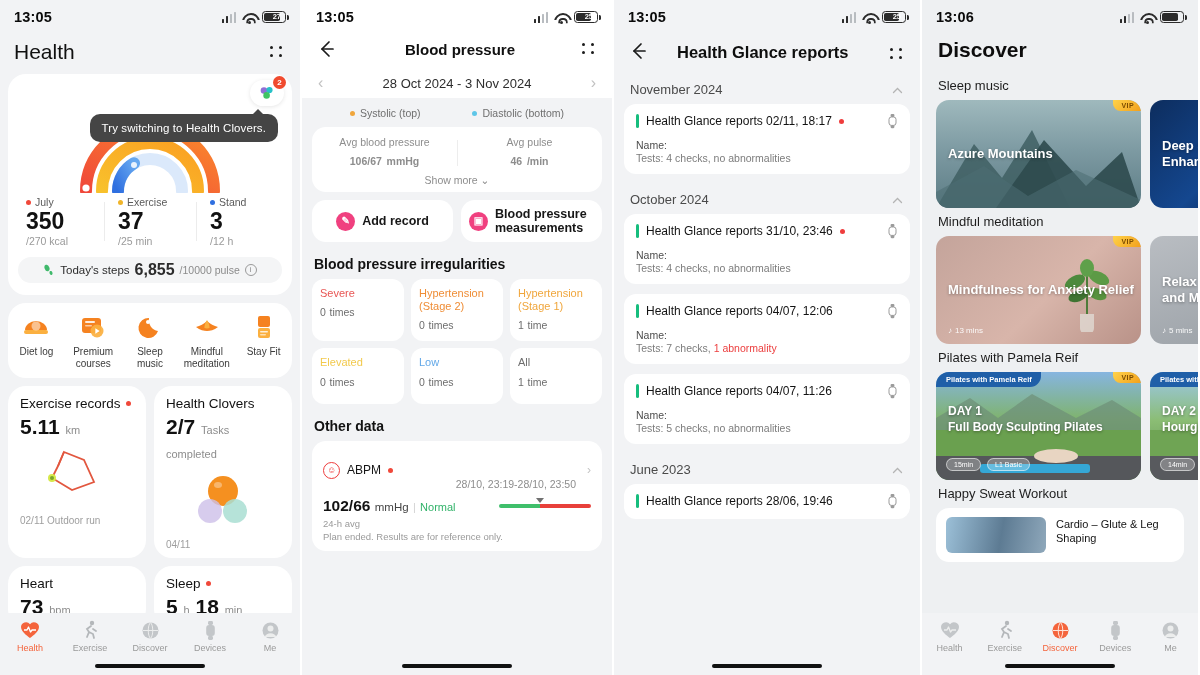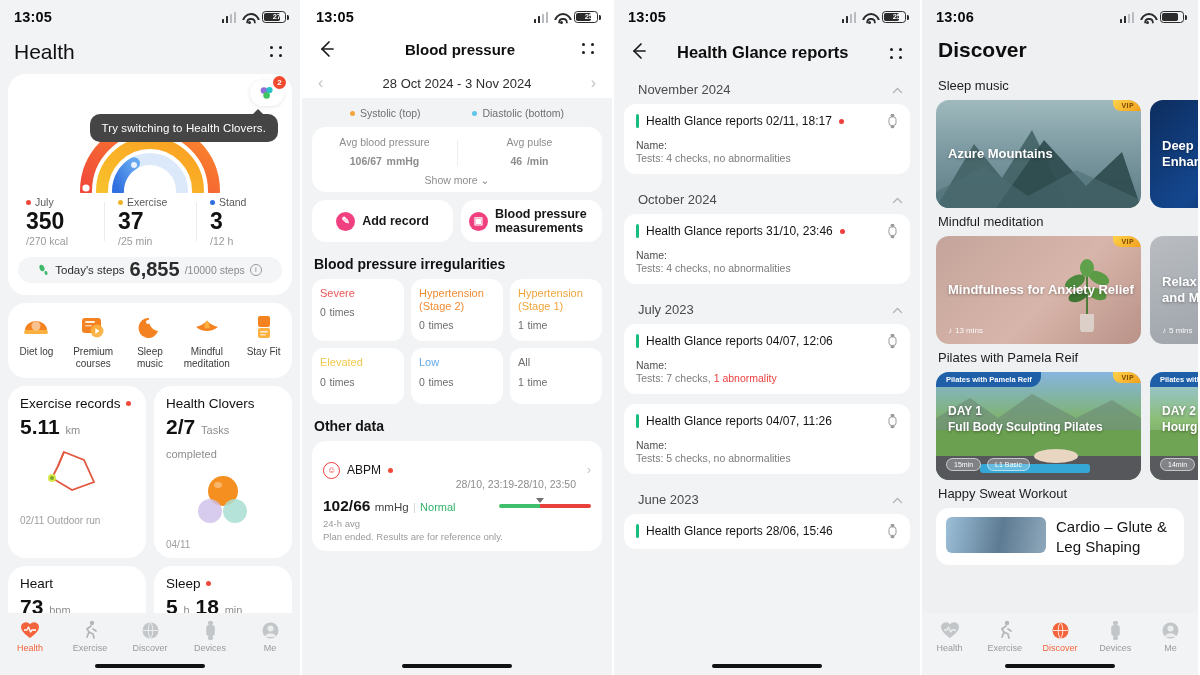--- a/index.html
+++ b/index.html
@@ -67,21 +67,21 @@
   .metric + .metric::before{ content:""; position:absolute; left:0; top:6px; bottom:6px;
      width:1px; background:#ececec; }
   .m-label { font-size:10.5px; color:#5a5a5a; display:flex; align-items:center; gap:4px; }
   .m-dot { width:5px; height:5px; border-radius:50%; display:inline-block; }
   .m-val { font-size:23px; font-weight:bold; color:#111; line-height:1.12; margin-top:1px;}
   .m-sub { font-size:10.5px; color:#9a9a9a; }
 
   .steps { margin:10px 10px 0; background:#f4f5f6; border-radius:14px; height:26px;
      display:flex; align-items:center; justify-content:center; gap:5px;
      font-size:11.5px; color:#2c2c2c; }
-  .steps b { font-size:20px; font-weight:bold; }
+  .steps b { font-size:16px; font-weight:bold; }
   .steps .tiny { color:#8b8b8b; font-size:10.5px; }
   .step-i { width:12px; height:12px; border:1.2px solid #9a9a9a; border-radius:50%;
      font-size:8px; color:#8a8a8a; display:flex; align-items:center; justify-content:center;}
 
   .quick { margin:8px 8px 0; background:#fff; border-radius:18px; padding:8px 0 8px;
      display:flex; }
   .q-item { flex:1; text-align:center; }
   .q-ico { width:32px; height:32px; margin:0 auto 3px; }
   .q-lab { font-size:10px; color:#3b3b3b; line-height:1.22; padding:0 2px; }
 
@@ -161,21 +161,21 @@
   .gauge-bar{ height:4px; border-radius:2px; background:linear-gradient(90deg,#3fbf6b 0 45%, #e8403a 45% 100%); }
   .gauge-ptr{ position:absolute; top:-6px; left:40%; width:0;height:0;
      border-left:4px solid transparent;border-right:4px solid transparent;border-top:5px solid #707070;}
   .abpm-sub{ font-size:9.5px; color:#9a9a9a; margin-top:3px; }
   .abpm-note{ font-size:9.5px; color:#9a9a9a; margin-top:2px; }
 
   
   .p3-hdr { display:flex; align-items:flex-end; gap:27px; padding:6px 14px 12px; }
   .p3-title{ font-size:16.5px; font-weight:bold; color:#0e0e0e; }
   .mon-row { display:flex; align-items:center; padding:8px 16px 7px; }
-  .mon-lab { font-size:13px; color:#4a4a4a; flex:1;margin-left:8px; }
+  .mon-lab { font-size:13px; color:#4a4a4a; flex:1; }
   .caret { width:13px; height:13px; }
   .rep-card { margin:0 10px 10px; background:#fff; border-radius:12px; padding:9px 12px 10px; }
   .rep-top { display:flex; align-items:center; gap:7px; }
   .rep-bar { width:3px; height:14px; border-radius:2px; background:#16bd7d; flex:0 0 3px;}
   .rep-title { font-size:12px; color:#131313; }
   .rep-dot { width:5px;height:5px;border-radius:50%;background:#ef3c3c;display:inline-block;}
   .watch { margin-left:auto; width:11px; height:16px; }
   .rep-name{ font-size:10.5px; color:#4d4d4d; margin-top:10px; }
   .rep-tests{ font-size:10.5px; color:#7c7c7c; margin-top:1px; }
   .rep-tests .ab{ color:#ec4040; }
@@ -203,21 +203,21 @@
   .pil-badge{ position:absolute; left:0; top:0; background:#1f5fa8; color:#fff;
      font-size:7.5px; font-weight:bold; padding:3px 9px 3px 10px; border-radius:0 0 11px 0;}
   .pil-day { position:absolute; left:12px; top:32px; color:#fff; font-size:12px; font-weight:bold;
      line-height:1.3; text-shadow:0 1px 3px rgba(0,0,0,.4);}
   .chips { position:absolute; left:10px; bottom:9px; display:flex; gap:6px; }
   .chip { background:rgba(255,255,255,.25); border:1px solid rgba(255,255,255,.55);
      color:#fff; font-size:7px; padding:2px 7px; border-radius:9px; }
   .sweat-card { margin:0 14px; background:#fff; border-radius:13px; padding:9px 10px;
      display:flex; gap:10px; align-items:flex-start; }
   .sweat-thumb{ width:100px; height:36px; border-radius:6px; flex:0 0 100px; }
-  .sweat-title{ font-size:15px; color:#141414; line-height:1.3; }
+  .sweat-title{ font-size:11px; color:#141414; line-height:1.3; }
 
   .sky { background:linear-gradient(180deg,#9fb9bd 0%,#7e9ba3 45%,#5c7c85 100%); }
   .navy{ background:linear-gradient(135deg,#0d2d5e 0%,#14478f 60%,#0a1f45 100%); }
   .rose{ background:linear-gradient(135deg,#c4a49b 0%,#d8b5aa 55%,#b99288 100%); }
   .grayp{ background:linear-gradient(160deg,#b9bdc2,#9aa0a6); }
   .green{ background:linear-gradient(180deg,#86b5e0 0%,#7fb36a 45%,#4e7c46 100%); }
   .green2{ background:linear-gradient(180deg,#9cc7ea 0%,#8bbd74 45%,#5a8a4f 100%); }
 </style>
 </head>
 <body>
@@ -317,21 +317,21 @@
         </div>
       </div>
 
       <div class="steps">
         <svg width="12" height="12" viewBox="0 0 12 12">
           <ellipse cx="4" cy="4" rx="2.4" ry="3.4" fill="#3fb96b" transform="rotate(-20 4 4)"></ellipse>
           <ellipse cx="8" cy="9" rx="1.5" ry="2" fill="#3fb96b" transform="rotate(-20 8 9)"></ellipse>
         </svg>
         <span>Today's steps</span>
         <b>6,855</b>
-        <span class="tiny">/10000 steps</span>
+        <span class="tiny">/10000 pulse</span>
         <span class="step-i">i</span>
       </div>
     </div>
 
     <div class="quick">
       <div class="q-item">
         <div class="q-ico">
           <svg width="32" height="32" viewBox="0 0 32 32">
               <path d="M5 19a11 9 0 0 1 22 0z" fill="#f58220"></path>
               <rect x="4" y="19" width="24" height="4" rx="2" fill="#fbb040"></rect>
@@ -711,27 +711,20 @@
           <svg width="11" height="16" viewBox="0 0 11 16">
               <rect x="2" y="4" width="7" height="8.4" rx="2.4" fill="none" stroke="#9b9b9b" stroke-width="1"></rect>
               <rect x="3.6" y="1" width="3.8" height="3" rx="1.1" fill="#9b9b9b"></rect>
               <rect x="3.6" y="12.2" width="3.8" height="3" rx="1.1" fill="#9b9b9b"></rect>
             </svg></span>
       </div>
       <div class="rep-name">Name:</div>
       <div class="rep-tests">Tests: 4 checks, no abnormalities</div>
     </div>
 
-    <div class="mon-row">
-      <span class="mon-lab">July 2023</span>
-      <span class="caret">
-        <svg width="13" height="13" viewBox="0 0 13 13">
-            <path d="M2.5 8.5L6.5 4.5l4 4" stroke="#b4b4b4" stroke-width="1.3" fill="none" stroke-linecap="round"></path>
-          </svg></span>
-    </div>
     <div class="rep-card">
       <div class="rep-top">
         <span class="rep-bar"></span>
         <span class="rep-title">Health Glance reports 04/07, 12:06</span>
         <span class="watch">
           <svg width="11" height="16" viewBox="0 0 11 16">
               <rect x="2" y="4" width="7" height="8.4" rx="2.4" fill="none" stroke="#9b9b9b" stroke-width="1"></rect>
               <rect x="3.6" y="1" width="3.8" height="3" rx="1.1" fill="#9b9b9b"></rect>
               <rect x="3.6" y="12.2" width="3.8" height="3" rx="1.1" fill="#9b9b9b"></rect>
             </svg></span>
@@ -757,21 +750,21 @@
     <div class="mon-row">
       <span class="mon-lab">June 2023</span>
       <span class="caret">
         <svg width="13" height="13" viewBox="0 0 13 13">
             <path d="M2.5 8.5L6.5 4.5l4 4" stroke="#b4b4b4" stroke-width="1.3" fill="none" stroke-linecap="round"></path>
           </svg></span>
     </div>
     <div class="rep-card">
       <div class="rep-top">
         <span class="rep-bar"></span>
-        <span class="rep-title">Health Glance reports 28/06, 15:46</span>
+        <span class="rep-title">Health Glance reports 28/06, 19:46</span>
         <span class="watch">
           <svg width="11" height="16" viewBox="0 0 11 16">
               <rect x="2" y="4" width="7" height="8.4" rx="2.4" fill="none" stroke="#9b9b9b" stroke-width="1"></rect>
               <rect x="3.6" y="1" width="3.8" height="3" rx="1.1" fill="#9b9b9b"></rect>
               <rect x="3.6" y="12.2" width="3.8" height="3" rx="1.1" fill="#9b9b9b"></rect>
             </svg></span>
       </div>
     </div>
     <div class="homebar"></div>
   </div>

